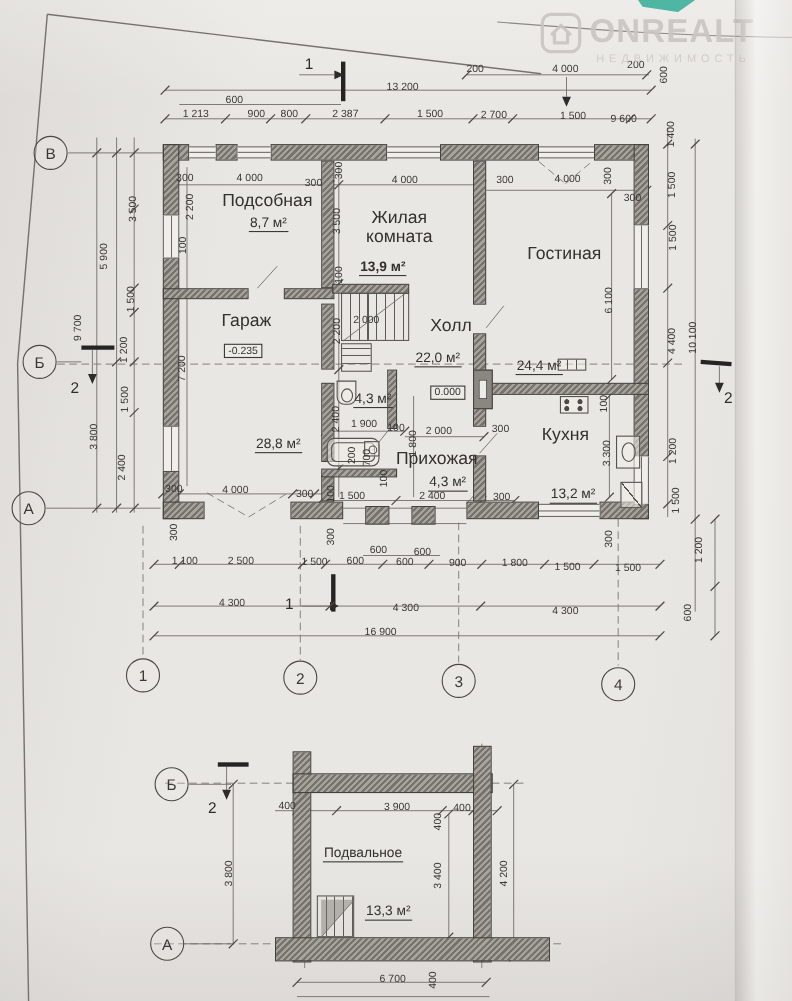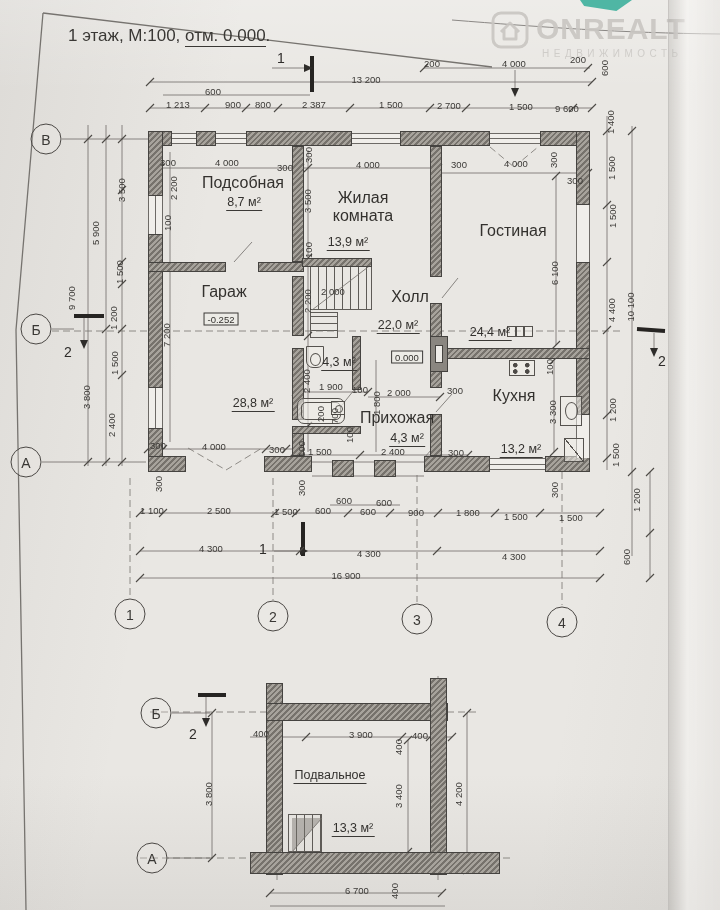--- a/index.html
+++ b/index.html
@@ -365,49 +365,49 @@
       <span class="dim" style="left: 277px; top: 449px;">300</span>
       <span class="dim rot" style="left: 301px; top: 449px;">100</span>
       <span class="dim" style="left: 320px; top: 451px;">1 500</span>
       <span class="dim" style="left: 393px; top: 451px;">2 400</span>
       <span class="dim" style="left: 456px; top: 452px;">300</span>
       <span class="dim rot" style="left: 158px; top: 484px;">300</span>
       <span class="dim rot" style="left: 301px; top: 488px;">300</span>
       <span class="dim rot" style="left: 554px; top: 490px;">300</span>
       <span class="dim" style="left: 344px; top: 500px;">600</span>
       <span class="dim" style="left: 384px; top: 502px;">600</span>
-      <span class="dim" style="left: 152px; top: 510px;">1 100</span>
+      <span class="dim" style="left: 168px; top: 510px;">1 100</span>
       <span class="dim" style="left: 219px; top: 510px;">2 500</span>
       <span class="dim" style="left: 286px; top: 511px;">1 500</span>
       <span class="dim" style="left: 323px; top: 510px;">600</span>
       <span class="dim" style="left: 368px; top: 511px;">600</span>
       <span class="dim" style="left: 416px; top: 512px;">900</span>
       <span class="dim" style="left: 468px; top: 512px;">1 800</span>
       <span class="dim" style="left: 516px; top: 516px;">1 500</span>
       <span class="dim" style="left: 571px; top: 517px;">1 500</span>
       <span class="dim" style="left: 211px; top: 548px;">4 300</span>
       <span class="dim" style="left: 369px; top: 553px;">4 300</span>
       <span class="dim" style="left: 514px; top: 556px;">4 300</span>
       <span class="dim" style="left: 346px; top: 575px;">16 900</span>
       <span class="room" style="left: 243px; top: 183px;">Подсобная</span>
       <span class="room" style="left: 363px; top: 207px; width: 98px;">Жилая комната</span>
       <span class="room" style="left: 513px; top: 231px;">Гостиная</span>
       <span class="room" style="left: 224px; top: 292px;">Гараж</span>
       <span class="room" style="left: 410px; top: 297px;">Холл</span>
       <span class="room" style="left: 514px; top: 396px;">Кухня</span>
       <span class="room" style="left: 397px; top: 418px;">Прихожая</span>
       <span class="area" style="left: 244px; top: 203px;">8,7 м²</span>
-      <span class="area" style="left: 348px; top: 243px;">13,9 м²</span>
+      <span class="area" style="left: 348px; top: 243px; font-weight: bold;">13,9 м²</span>
       <span class="area" style="left: 490px; top: 333px;">24,4 м²</span>
       <span class="area" style="left: 253px; top: 404px;">28,8 м²</span>
       <span class="area" style="left: 398px; top: 326px;">22,0 м²</span>
       <span class="area" style="left: 521px; top: 450px;">13,2 м²</span>
       <span class="area" style="left: 407px; top: 439px;">4,3 м²</span>
       <span class="area" style="left: 339px; top: 363px;">4,3 м²</span>
-      <span class="elev" style="left: 221px; top: 319px;">-0.252</span>
+      <span class="elev" style="left: 221px; top: 319px;">-0.235</span>
       <span class="elev" style="left: 407px; top: 357px;">0.000</span>
       <span class="circ" style="left: 46px; top: 139px;">В</span>
       <span class="circ" style="left: 36px; top: 329px;">Б</span>
       <span class="circ" style="left: 26px; top: 462px;">А</span>
       <span class="circ" style="left: 130px; top: 614px;">1</span>
       <span class="circ" style="left: 273px; top: 616px;">2</span>
       <span class="circ" style="left: 417px; top: 619px;">3</span>
       <span class="circ" style="left: 562px; top: 622px;">4</span>
       <span class="sec" style="left: 281px; top: 58px;">1</span>
       <span class="sec" style="left: 263px; top: 549px;">1</span>
@@ -422,23 +422,20 @@
       <span class="dim rot" style="left: 458px; top: 794px;">4 200</span>
       <span class="dim" style="left: 357px; top: 890px;">6 700</span>
       <span class="dim rot" style="left: 394px; top: 891px;">400</span>
       <span class="area" style="left: 330px; top: 776px;">Подвальное</span>
       <span class="area" style="left: 353px; top: 829px;">13,3 м²</span>
       <span class="circ" style="left: 156px; top: 713px;">Б</span>
       <span class="circ" style="left: 152px; top: 858px;">А</span>
       <span class="sec" style="left: 193px; top: 734px;">2</span>
     </div>
 
-  <div class="title" style="left:68px;top:26px;">
-    <span>1 этаж, М:100, </span><span class="tu">отм. 0.000</span><span>.</span>
-  </div>
 
   <div class="wm">
     <svg width="40" height="40" style="left:0;top:2px;">
       <rect x="3" y="3" width="34" height="34" rx="8" fill="none" stroke="#c9c6c2" stroke-width="3"></rect>
       <path d="M11,22 L20,13 L29,22 M14,20 L14,29 L26,29 L26,20" fill="none" stroke="#c9c6c2" stroke-width="3" stroke-linejoin="round"></path>
     </svg>
     <span class="wm-brand">ONREALT</span>
     <span class="wm-sub">НЕДВИЖИМОСТЬ</span>
   </div>
 

